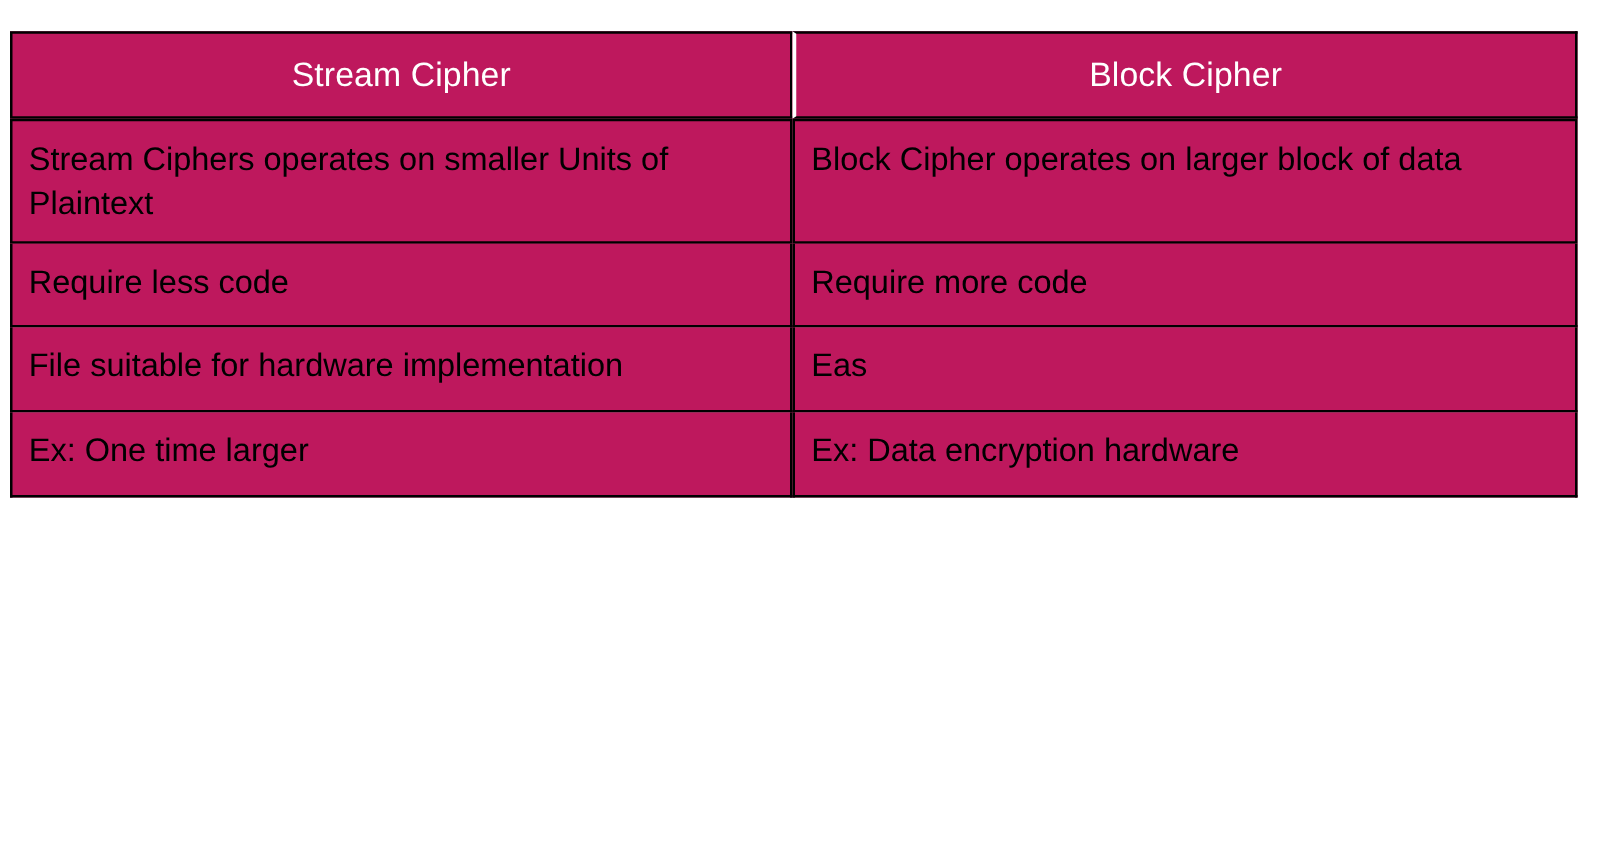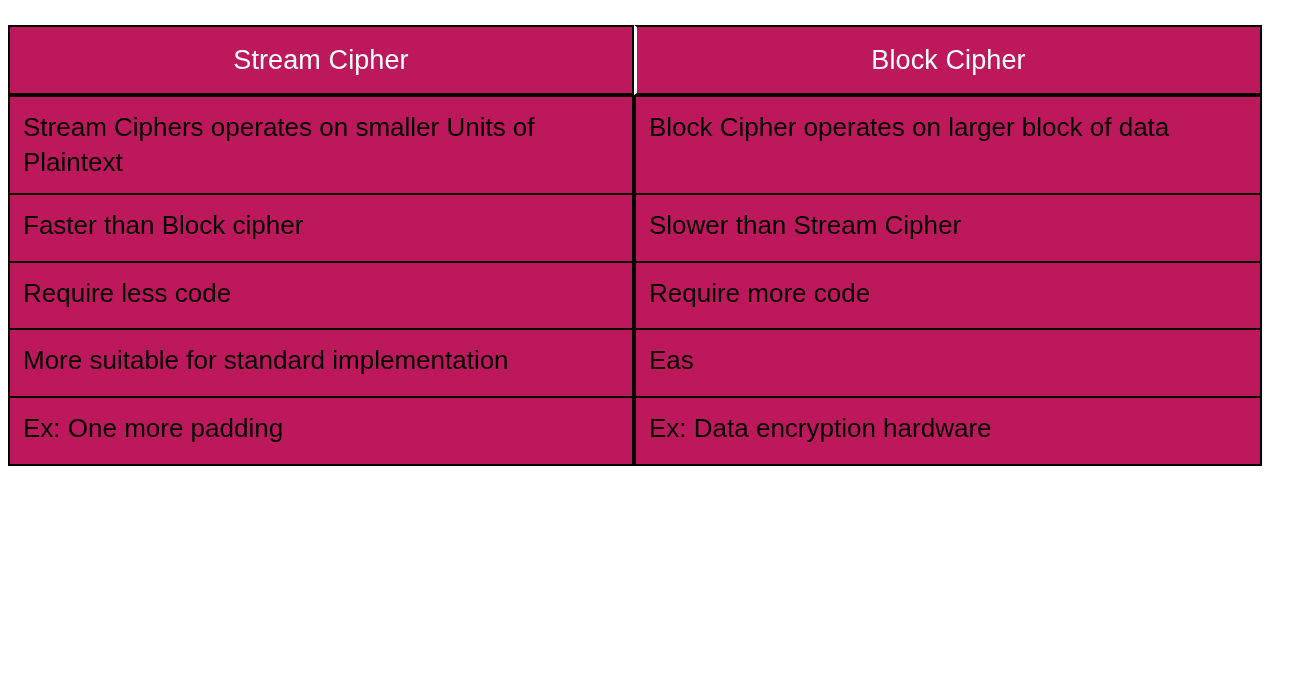--- a/index.html
+++ b/index.html
@@ -105,47 +105,39 @@
 
     <tbody>
       <tr class="r1">
         <td>
           <span class="cell-text">Stream Ciphers operates on smaller Units of Plaintext</span>
         </td>
         <td>
           <span class="cell-text">Block Cipher operates on larger block of data</span>
         </td>
       </tr>
-      <tr class="r2">
-        <td>
-          <span class="cell-text">Faster than Block cipher</span>
-        </td>
-        <td>
-          <span class="cell-text">Slower than Stream Cipher</span>
-        </td>
-      </tr>
       <tr class="r4">
         <td>
           <span class="cell-text">Require less code</span>
         </td>
         <td>
           <span class="cell-text">Require more code</span>
         </td>
       </tr>
       <tr class="r5">
         <td>
-          <span class="cell-text">More suitable for standard implementation</span>
+          <span class="cell-text">File suitable for hardware implementation</span>
         </td>
         <td>
           <span class="cell-text">Eas</span>
         </td>
       </tr>
       <tr class="r6">
         <td>
-          <span class="cell-text">Ex: One more padding</span>
+          <span class="cell-text">Ex: One time larger</span>
         </td>
         <td>
           <span class="cell-text">Ex: Data encryption hardware</span>
         </td>
       </tr>
     </tbody>
   </table>
 
 </div>
 

